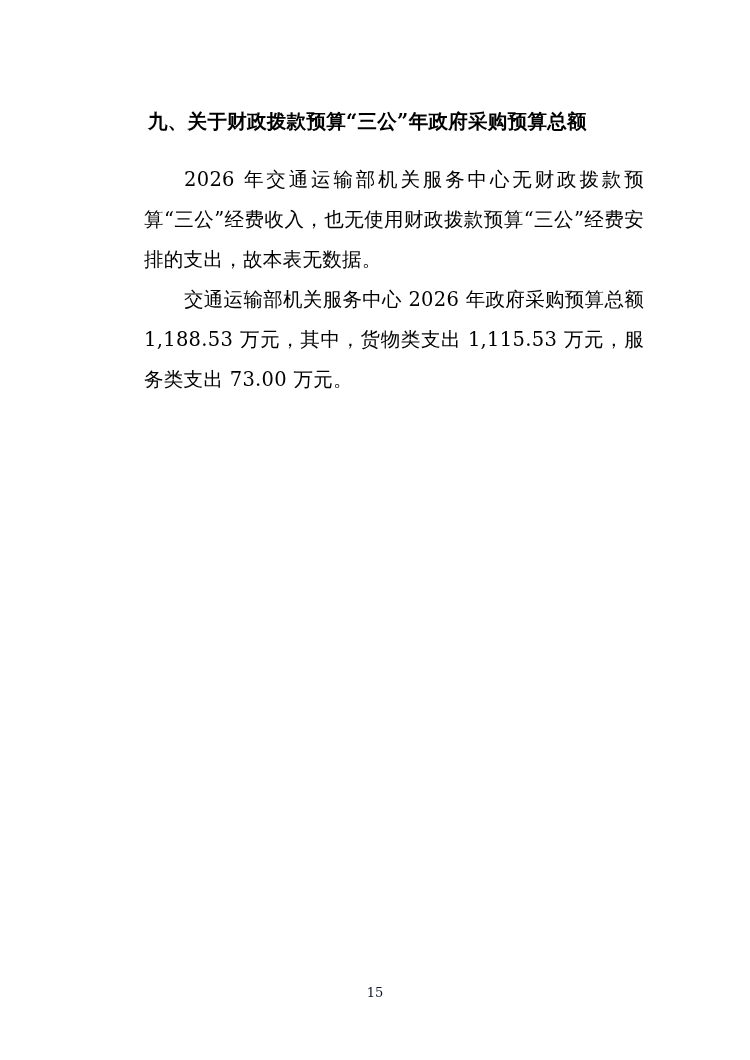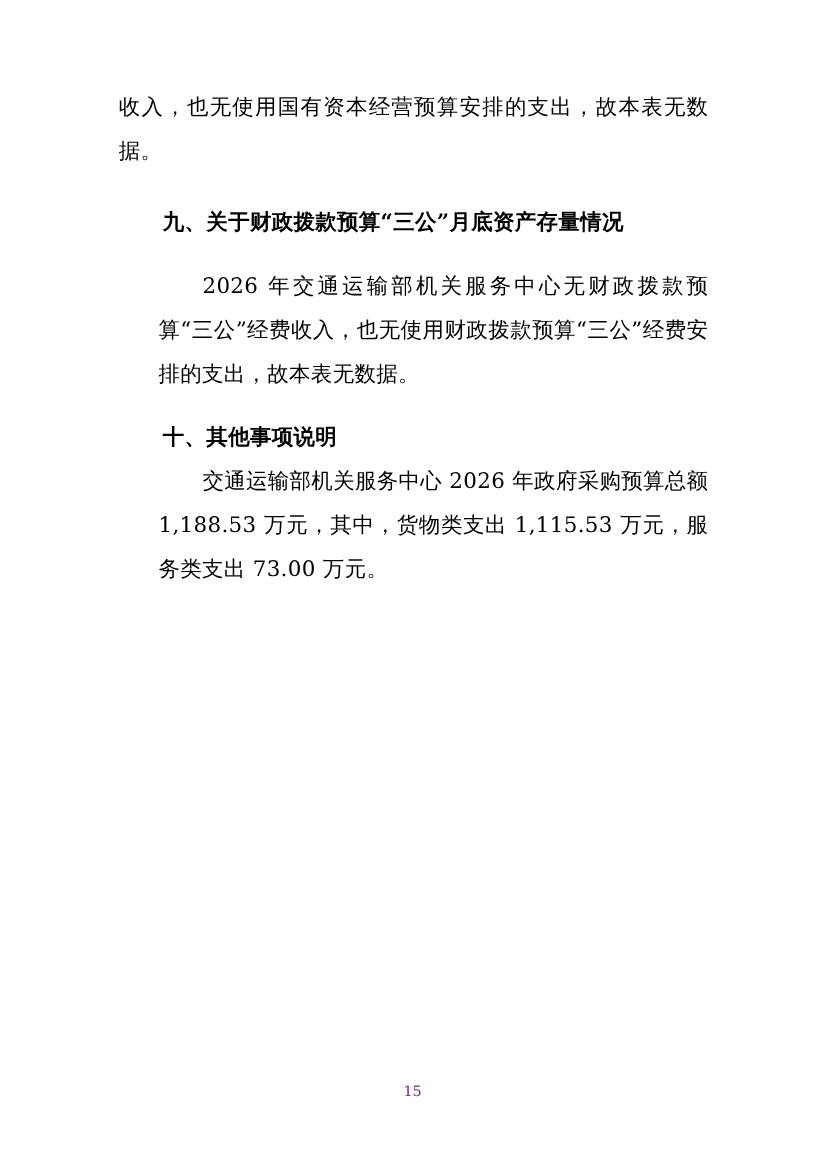--- a/index.html
+++ b/index.html
@@ -58,37 +58,35 @@
     margin-top: 18px;
   }
   .page-number {
     position: absolute;
     left: 0;
     top: 985px;
     width: 750px;
     text-align: center;
     font-size: 13px;
     font-family: "DejaVu Serif", "Liberation Serif", serif;
-    color: #701a75;
+    color: #0f172a;
   }
 </style>
 </head>
 <body>
 
 <div class="page">
 
   <div class="content">
 
-    <p class="para">收入，也无使用国有资本经营预算安排的支出，故本表无数据。</p>
 
-    <p class="heading indent gap-before">九、关于财政拨款预算“三公”月底资产存量情况</p>
+    <p class="heading indent gap-before">九、关于财政拨款预算“三公”年政府采购预算总额</p>
 
     <p class="para indent gap-before-sm">2026 年交通运输部机关服务中心无财政拨款预算“三公”经费收入，也无使用财政拨款预算“三公”经费安排的支出，故本表无数据。</p>
 
-    <p class="heading indent gap-before-sm">十、其他事项说明</p>
 
 
     <p class="para indent">交通运输部机关服务中心 2026 年政府采购预算总额 1,188.53 万元，其中，货物类支出 1,115.53 万元，服务类支出 73.00 万元。</p>
 
 
 
   </div>
 
   <div class="page-number">15</div>
 

